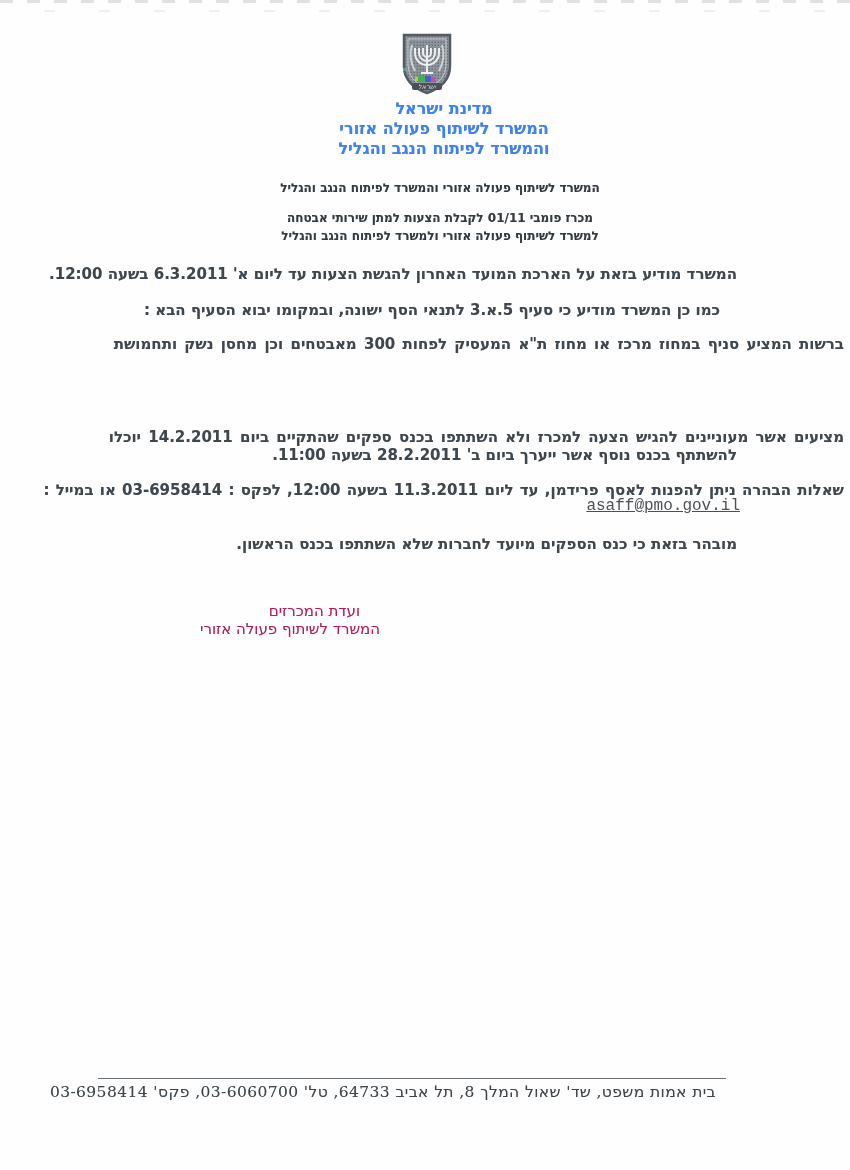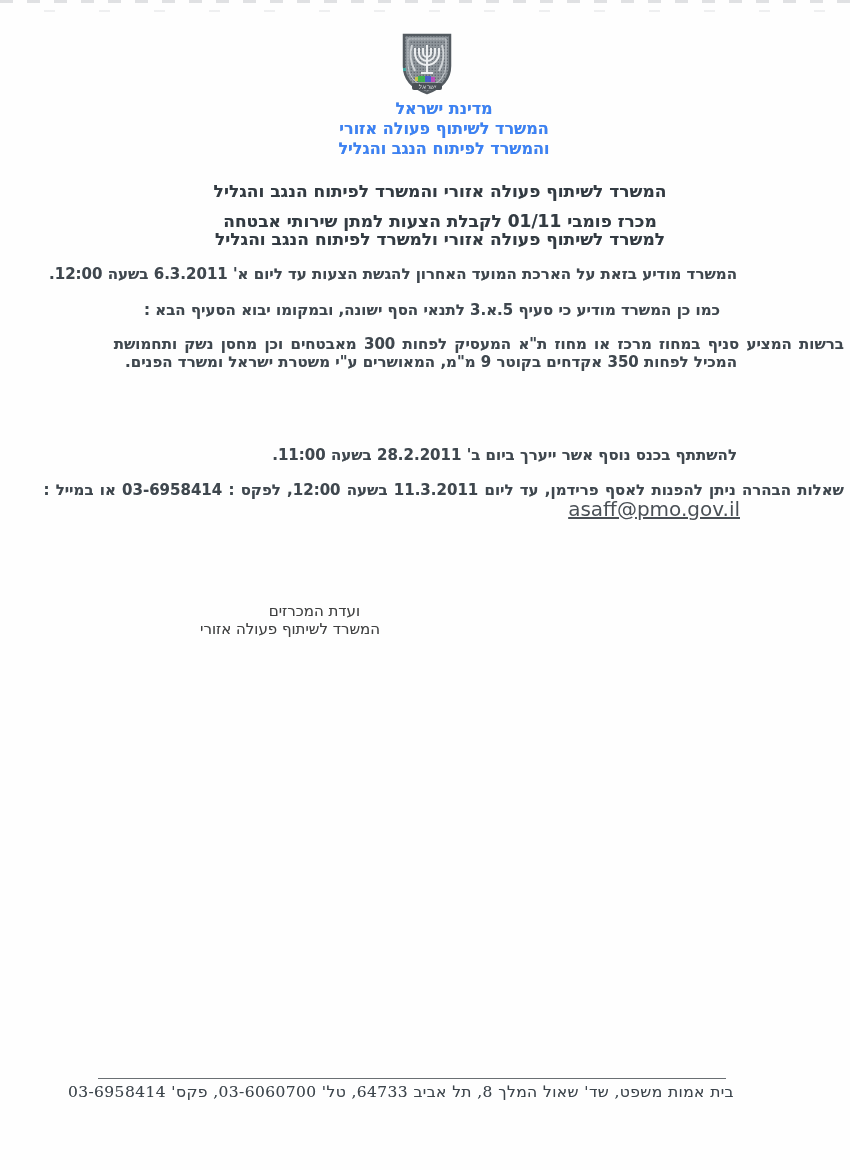--- a/index.html
+++ b/index.html
@@ -18,46 +18,46 @@
     opacity:.55;}
   .artifact2{position:absolute;top:10px;left:0;width:850px;height:2px;
     background:repeating-linear-gradient(90deg,transparent 0 44px,rgba(140,145,155,.30) 44px 55px);
     opacity:.45;}
   .emblem{position:absolute;left:398px;top:32px;width:58px;height:64px;font-style:italic;}
   .hdr{position:absolute;left:34px;width:820px;text-align:center;
     font-weight:bold;font-size:16px;color:#3b82f6;white-space:nowrap;
     text-shadow:0 0 .4px rgba(60,70,80,.4);}
   #h1{top:99px;} #h2{top:119px;} #h3{top:139px;}
   .sub{position:absolute;left:30px;width:820px;text-align:center;
-    font-weight:bold;font-size:17px;color:#333b42;white-space:nowrap;
+    font-weight:bold;font-size:12px;color:#333b42;white-space:nowrap;
     text-shadow:0 0 .4px rgba(60,70,80,.4);}
   #s1{top:181px;} #t1{top:211px;} #t2{top:229px;}
   .bl{position:absolute;white-space:nowrap;font-size:15px;color:#3f474e;
     text-shadow:0 0 .4px rgba(70,80,90,.35);font-weight:bold;}
   #l1{top:265px;right:113px;}
   #l2{top:301px;right:130px;}
   #l3{top:335px;right:6px;word-spacing:2px;}
   #l4{top:353px;right:113px;}
   #l5{top:391px;right:102px;}
   #l6{top:428px;right:6px;word-spacing:2px;}
   #l7{top:446px;right:113px;}
   #l8{top:481px;right:6px;word-spacing:1px;}
   #l9{top:535px;right:113px;}
   .email{position:absolute;top:497px;right:110px;direction:ltr;
-    font-size:20px;color:#4a5056;text-decoration:underline;cursor:pointer;}
-  .sig{position:absolute;white-space:nowrap;font-size:15px;color:#404040;
+    font-size:16px;color:#4a5056;text-decoration:underline;cursor:pointer;font-family:Liberation Mono, monospace;}
+  .sig{position:absolute;white-space:nowrap;font-size:15px;color:#be185d;
     text-shadow:0 0 .4px rgba(70,80,90,.35);}
   #sig1{top:602px;right:490px;}
   #sig2{top:620px;right:470px;}
   .footrule{position:absolute;top:1078px;left:98px;width:628px;height:1px;
     background:#6a6f73;}
-  .footer{position:absolute;top:1083px;left:98px;width:628px;text-align:center;
+  .footer{position:absolute;top:1083px;left:88px;width:628px;text-align:center;
     font-family:"DejaVu Serif","DejaVu Sans",serif;
     font-size:15.5px;letter-spacing:.4px;color:#3c444b;white-space:nowrap;
-    text-shadow:0 0 .4px rgba(70,80,90,.35);padding-left:8px;}
+    text-shadow:0 0 .4px rgba(70,80,90,.35);}
 </style>
 </head>
 <body>
 
 <div class="page">
 
   <div class="artifact1"></div>
   <div class="artifact2"></div>
 
   <div class="emblem">
@@ -93,26 +93,27 @@
   <div class="hdr" id="h2">המשרד לשיתוף פעולה אזורי</div>
   <div class="hdr" id="h3">והמשרד לפיתוח הנגב והגליל</div>
 
   <div class="sub" id="s1">המשרד לשיתוף פעולה אזורי והמשרד לפיתוח הנגב והגליל</div>
   <div class="sub" id="t1">מכרז פומבי 01/11 לקבלת הצעות למתן שירותי אבטחה</div>
   <div class="sub" id="t2">למשרד לשיתוף פעולה אזורי ולמשרד לפיתוח הנגב והגליל</div>
 
   <div class="bl" id="l1">המשרד מודיע בזאת על הארכת המועד האחרון להגשת הצעות עד ליום א' 6.3.2011 בשעה 12:00.</div>
   <div class="bl" id="l2">כמו כן המשרד מודיע כי סעיף 5.א.3 לתנאי הסף ישונה, ובמקומו יבוא הסעיף הבא :</div>
   <div class="bl" id="l3">ברשות המציע סניף במחוז מרכז או מחוז ת"א המעסיק לפחות 300 מאבטחים וכן מחסן נשק ותחמושת</div>
-  <div class="bl" id="l4">המכיל לפחות 350 אקדחים בקוטר 9 מ"מ, המאושרים ע"י משטרת ישראל ומשרד הפנים.</div>
+  <div class="bl" id="l6">מציעים אשר מעוניינים להגיש הצעה למכרז ולא השתתפו בכנס ספקים שהתקיים ביום 14.2.2011 יוכלו</div>
   <div class="bl" id="l7">להשתתף בכנס נוסף אשר ייערך ביום ב' 28.2.2011 בשעה 11:00.</div>
   <div class="bl" id="l8">שאלות הבהרה ניתן להפנות לאסף פרידמן, עד ליום 11.3.2011 בשעה 12:00, לפקס : 03-6958414 או במייל :</div>
 
   <a class="email">asaff@pmo.gov.il</a>
 
+  <div class="bl" id="l9">מובהר בזאת כי כנס הספקים מיועד לחברות שלא השתתפו בכנס הראשון.</div>
 
   <div class="sig" id="sig1">ועדת המכרזים</div>
   <div class="sig" id="sig2">המשרד לשיתוף פעולה אזורי</div>
 
   <div class="footrule"></div>
   <div class="footer">בית אמות משפט, שד' שאול המלך 8, תל אביב 64733, טל' 03-6060700, פקס' 03-6958414</div>
 
 </div>
 
 </body></html>

